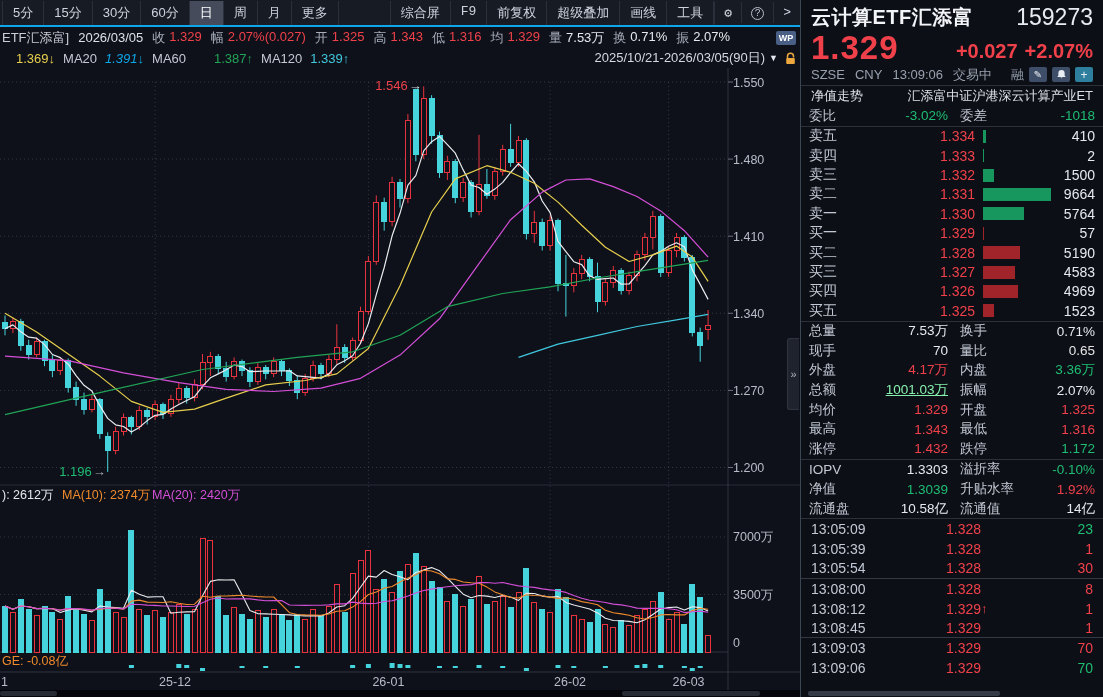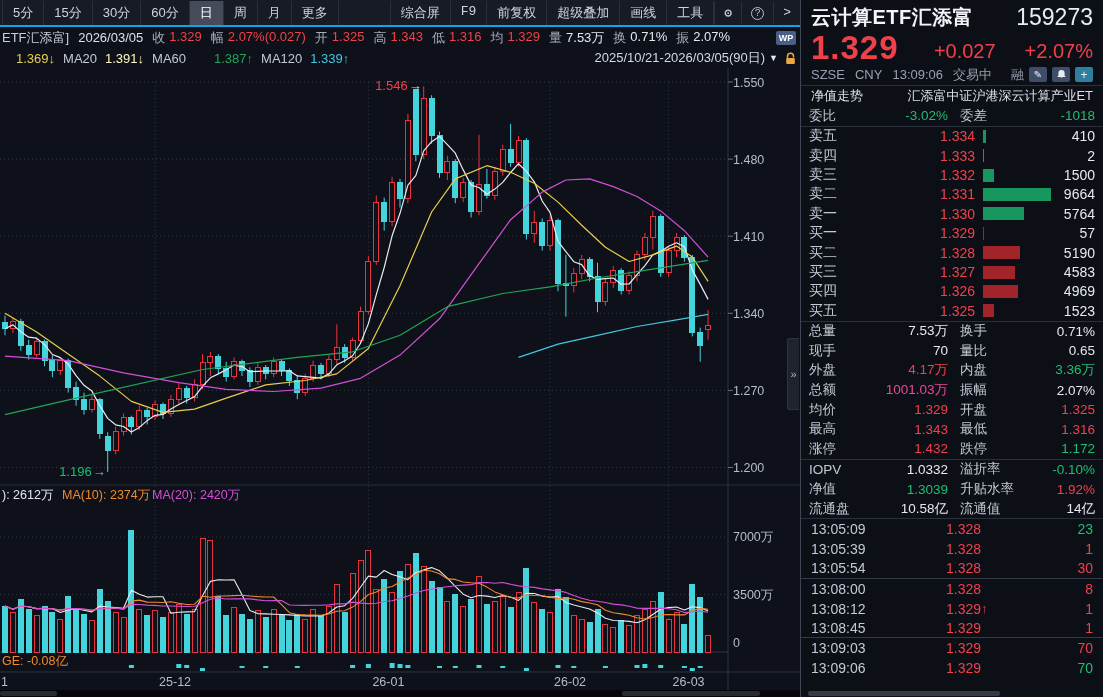--- a/index.html
+++ b/index.html
@@ -21,41 +21,41 @@
   .tb-right{margin-left:auto;display:flex;align-items:center;font-family:Liberation Mono, monospace;}
   .tb-ico{padding:3px 9px;border-left:1px solid #2a2f3b;color:#ced3dd;font-size:13px;}
   .help-circle{display:inline-block;width:13px;height:13px;line-height:12px;border:1px solid #b9bfca;border-radius:50%;
                font-size:10px;text-align:center;color:#b9bfca;}
 
   
   .inf{height:21px;display:flex;align-items:center;font-size:13px;padding:0 4px 0 2px;gap:9px;background:var(--bg);white-space:nowrap;}
   .inf .sym{color:#c9ced8;} .inf .date{color:#dce0e8;}
   .i-k{color:#a6adbb;margin-right:-5px;}
   .c-r{color:var(--red);} .c-w{color:#e4e8ef;} .c-g{color:var(--green);}
-  .c-y{color:#e7cf4e;} .c-m{color:#fef9c3;} .c-c{color:#41c8de;} .c-grn{color:#21a457;margin-left:20px;}
+  .c-y{color:#e7cf4e;} .c-m{color:#0ea5e9;font-style:italic;} .c-c{color:#41c8de;} .c-grn{color:#21a457;margin-left:20px;}
   .wp{width:20px;height:14px;background:#4a5f86;border-radius:2px;color:#fff;font-size:9px;font-weight:bold;
       display:inline-flex;align-items:center;justify-content:center;margin-left:auto;}
   .mar{height:20px;display:flex;align-items:center;font-size:13px;padding:0 4px 0 16px;gap:8px;background:var(--bg);white-space:nowrap;}
   .mar-right{margin-left:auto;display:flex;align-items:center;gap:4px;color:#d3d8e1;}
 
   .chartbox{position:relative;height:622px;background:var(--bg);}
   svg text{font-family:"Liberation Sans","DejaVu Sans",sans-serif;}
 
   
   .scrollstrip{height:7px;background:#04060b;position:relative;}
   .scrollstrip .seg{position:absolute;top:1px;height:5px;background:#262b34;border-radius:2px;}
 
   
   .hr{height:1px;background:var(--hr);flex:none;}
   .q-name-row{height:30px;display:flex;align-items:center;padding:4px 10px 0 10px;}
   .q-name{font-size:20px;font-weight:bold;color:#f2f4f8;letter-spacing:.5px;}
   .q-code{margin-left:auto;font-size:23px;color:#e7ebf2;}
   .q-price-row{height:34px;display:flex;align-items:flex-end;padding:0 10px;}
   .q-price{font-size:33px;font-weight:bold;color:var(--red);letter-spacing:1px;line-height:32px;}
-  .q-chg{margin-left:auto;display:flex;gap:29px;font-size:20px;font-weight:normal;color:var(--red);line-height:26px;}
+  .q-chg{margin-left:auto;display:flex;gap:7px;font-size:20px;font-weight:bold;color:var(--red);line-height:26px;}
   .q-sub{height:21px;display:flex;align-items:center;padding:0 10px;font-size:13px;color:#99a1af;gap:10px;}
   .q-sub .mini-wrap{margin-left:auto;display:flex;align-items:center;gap:5px;}
   .mini-btn{width:18px;height:15px;border-radius:2px;background:#3e4e68;color:#e8edf5;font-size:10px;
             display:inline-flex;align-items:center;justify-content:center;}
   .mini-btn.plus{background:#2d7f9d;font-size:12px;}
   .q-nav{height:20px;display:flex;align-items:center;padding:0 10px;font-size:13px;color:#dde1e9;}
   .q-nav .v{margin-left:auto;}
   .st-row{height:19.6px;display:flex;align-items:center;padding:0 8px;font-size:13.5px;white-space:nowrap;}
   .st-lk{width:52px;color:#c3c9d4;} .st-lv{width:87px;text-align:right;}
   .st-rk{width:70px;margin-left:12px;color:#c3c9d4;} .st-rv{flex:1;text-align:right;}
@@ -669,21 +669,21 @@
           <span class="st-rv" style="color: #e5e5e5; text-align: right;">0.65</span>
         </div>
         <div class="st-row">
           <span class="st-lk">外盘</span>
           <span class="st-lv" style="color: rgb(240, 65, 75);">4.17万</span>
           <span class="st-rk">内盘</span>
           <span class="st-rv" style="color: rgb(31, 189, 115);">3.36万</span>
         </div>
         <div class="st-row">
           <span class="st-lk">总额</span>
-          <span class="st-lv" style="color: #ec4899;">1001.03万</span>
+          <span class="st-lv" style="color: #86efac; text-decoration: underline;">1001.03万</span>
           <span class="st-rk">振幅</span>
           <span class="st-rv" style="color: rgb(230, 233, 240);">2.07%</span>
         </div>
         <div class="st-row">
           <span class="st-lk">均价</span>
           <span class="st-lv" style="color: rgb(240, 65, 75);">1.329</span>
           <span class="st-rk">开盘</span>
           <span class="st-rv" style="color: rgb(240, 65, 75);">1.325</span>
         </div>
         <div class="st-row">
@@ -696,21 +696,21 @@
           <span class="st-lk">涨停</span>
           <span class="st-lv" style="color: rgb(240, 65, 75);">1.432</span>
           <span class="st-rk">跌停</span>
           <span class="st-rv" style="color: rgb(31, 189, 115);">1.172</span>
         </div>
       </div>
     <div class="hr"></div>
     <div id="stats2">
         <div class="st-row">
           <span class="st-lk">IOPV</span>
-          <span class="st-lv" style="color: rgb(230, 233, 240);">1.0332</span>
+          <span class="st-lv" style="color: rgb(230, 233, 240);">1.3303</span>
           <span class="st-rk">溢折率</span>
           <span class="st-rv" style="color: rgb(31, 189, 115);">-0.10%</span>
         </div>
         <div class="st-row">
           <span class="st-lk">净值</span>
           <span class="st-lv" style="color: rgb(31, 189, 115);">1.3039</span>
           <span class="st-rk">升贴水率</span>
           <span class="st-rv" style="color: rgb(240, 65, 75);">1.92%</span>
         </div>
         <div class="st-row">

